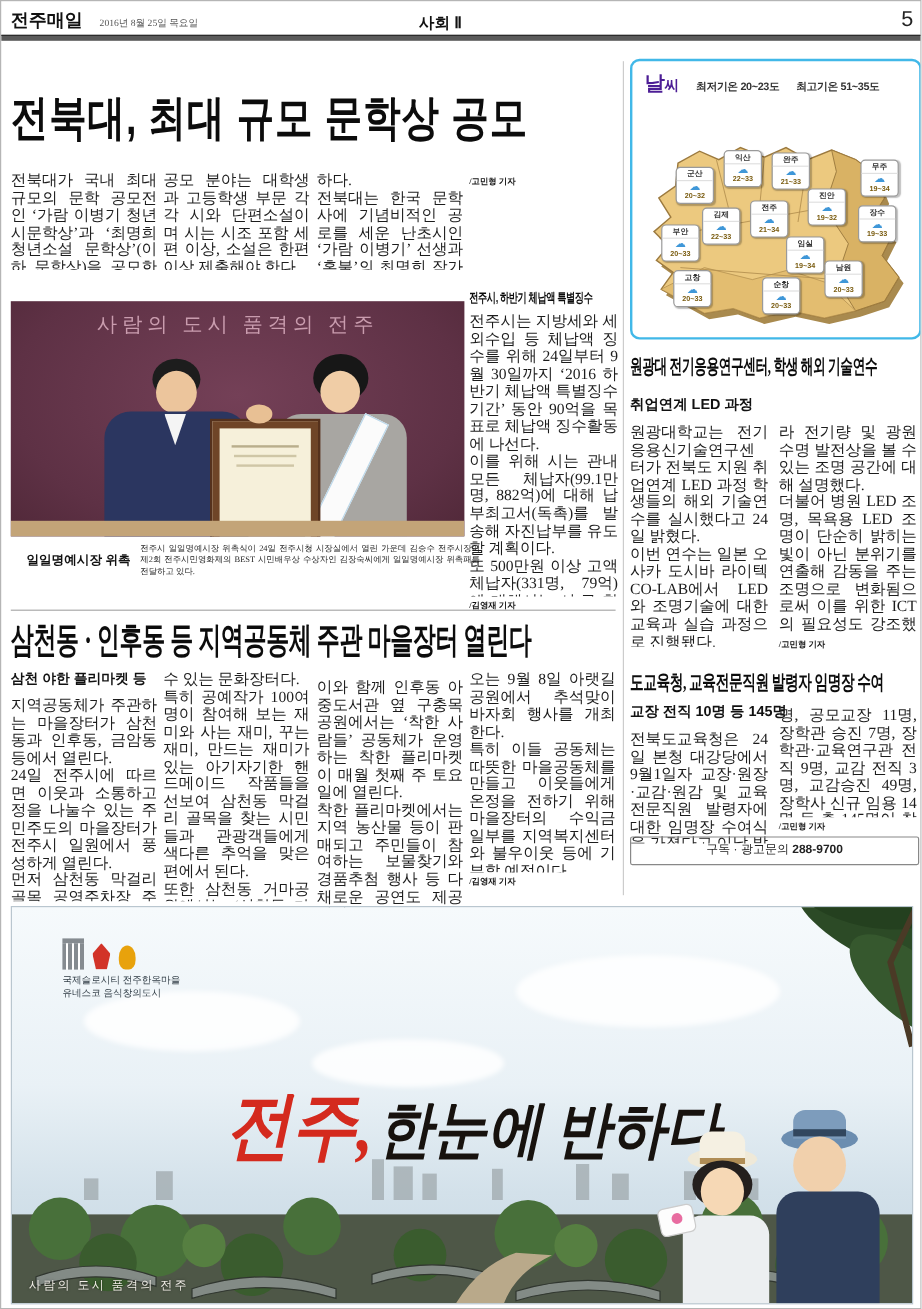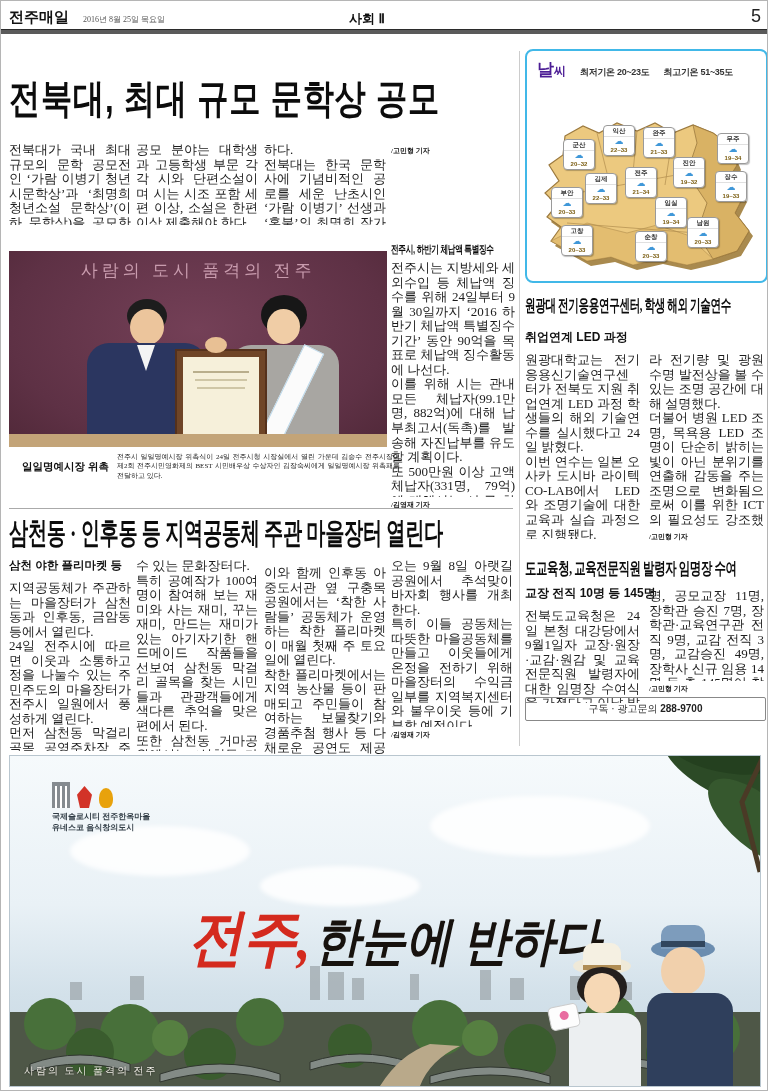--- a/index.html
+++ b/index.html
@@ -48,21 +48,21 @@
   .chip .tp{font-size:6px;font-weight:700;color:#7a5c10;display:block;}
   
   .subsc{border:1px solid #888;border-radius:2px;text-align:center;font-family:"Liberation Sans",sans-serif;
          font-size:10px;color:#222;line-height:22px;}
   .subsc b{font-weight:900;}
   
   .ad{border:1px solid #b9c6cf;overflow:hidden;
       background:linear-gradient(180deg,#f6fafc 0%,#e9f1f6 45%,#d3e1ea 72%,#c6d6e2 100%);}
   .ad-cloud{position:absolute;border-radius:50%;background:rgba(255,255,255,.85);filter:blur(2px);}
   .ad-logos{display:flex;gap:7px;align-items:flex-end;}
-  .ad-logo-text{font-family:"Liberation Sans",sans-serif;font-size:8px;font-weight:700;color:#2f3b44;line-height:1.35;white-space:pre-line;}
+  .ad-logo-text{font-family:"Liberation Sans",sans-serif;font-size:8px;font-weight:400;color:#2f3b44;line-height:1.35;white-space:pre-line;}
   .callig{white-space:nowrap;transform:scaleX(.88);transform-origin:0 50%;font-style:italic;font-weight:700;}
   .callig .red{font-size:62px;color:#d42a1e;}
   .callig .blk{font-size:52px;color:#17120e;}
   .ad-corner{font-size:10px;color:#f0ede6;letter-spacing:2px;text-shadow:0 0 2px rgba(0,0,0,.6);}
 </style>
 </head>
 <body>
 
 <div class="page">
 

